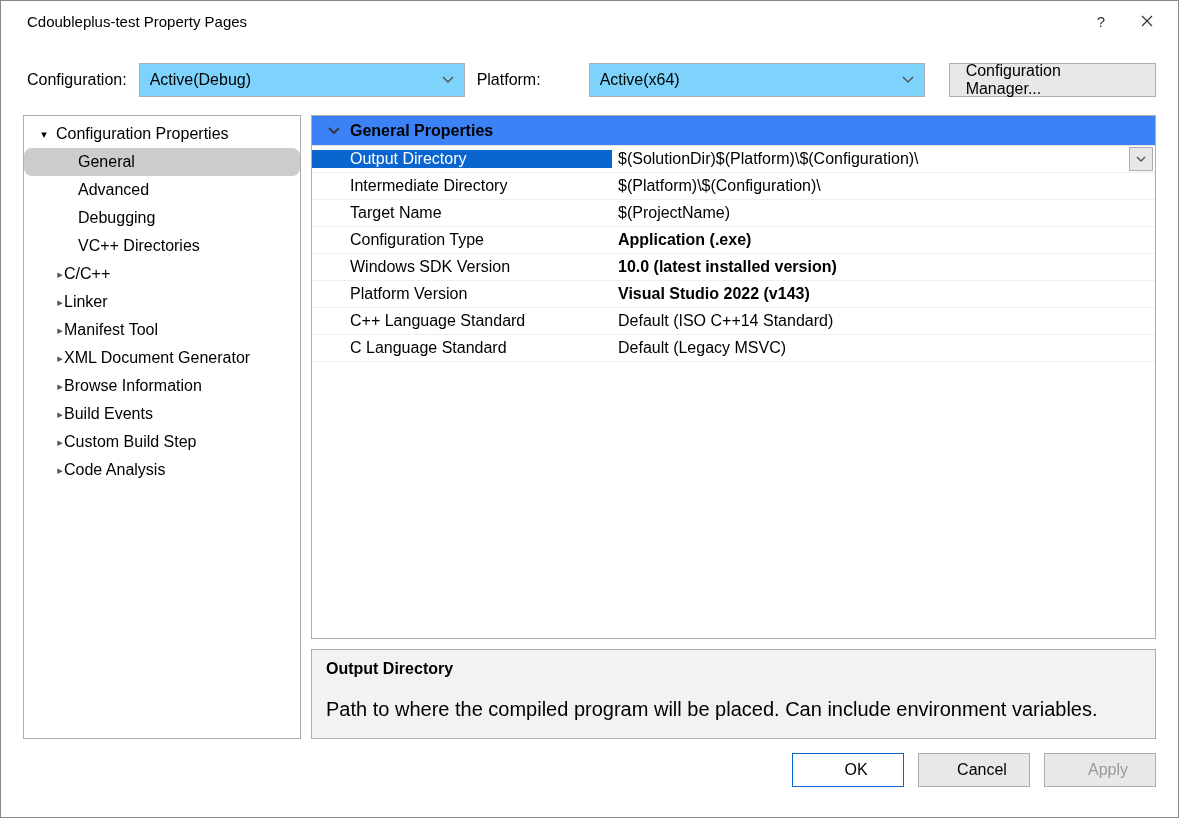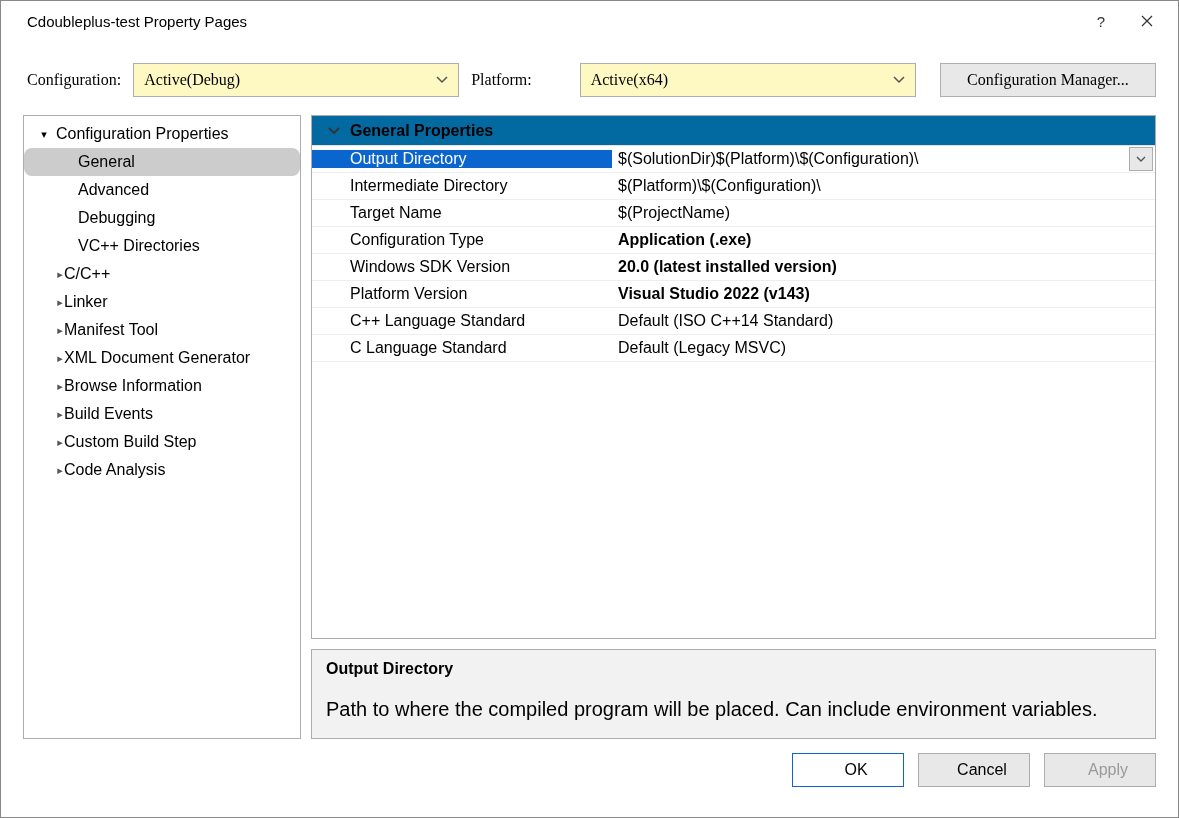--- a/index.html
+++ b/index.html
@@ -25,27 +25,26 @@
   .titlebar .tb-btn {
     width: 46px; height: 32px;
     display: flex; align-items: center; justify-content: center;
     color: #333;
   }
   .toprow {
     display: flex;
     align-items: center;
     gap: 12px;
     padding: 22px 22px 12px 26px;
-    font-family: Liberation Serif, serif;
   }
   .label { font-size: 16px; }
   .combo {
     flex: 0 0 auto;
     height: 34px;
-    background: #fef9c3;
+    background: #7dd3fc;
     border: 1px solid #adadad;
     display: flex;
     align-items: center;
     padding: 0 10px;
     position: relative;
     font-size: 16px;
   }
   .combo .chev {
     position: absolute;
     right: 10px;
@@ -106,21 +105,21 @@
   .grid {
     flex: 1;
     border: 1px solid #adadad;
     background: #fff;
     overflow: hidden;
   }
   .grid-header {
     display: flex;
     align-items: center;
     height: 30px;
-    background: #0369a1;
+    background: #3b82f6;
     border-bottom: 1px solid #e3e3e3;
     font-weight: 600;
     padding-left: 12px;
     font-size: 16px;
   }
   .grid-header .exp {
     width: 20px;
     display:inline-flex;
     justify-content:center;
     margin-right: 6px;
@@ -296,21 +295,21 @@
           <div class="grid-row">
             <div class="name">Target Name</div>
             <div class="val">$(ProjectName)</div>
           </div>
           <div class="grid-row">
             <div class="name">Configuration Type</div>
             <div class="val bold">Application (.exe)</div>
           </div>
           <div class="grid-row">
             <div class="name">Windows SDK Version</div>
-            <div class="val bold">20.0 (latest installed version)</div>
+            <div class="val bold">10.0 (latest installed version)</div>
           </div>
           <div class="grid-row">
             <div class="name">Platform Version</div>
             <div class="val bold">Visual Studio 2022 (v143)</div>
           </div>
           <div class="grid-row">
             <div class="name">C++ Language Standard</div>
             <div class="val">Default (ISO C++14 Standard)</div>
           </div>
           <div class="grid-row">

